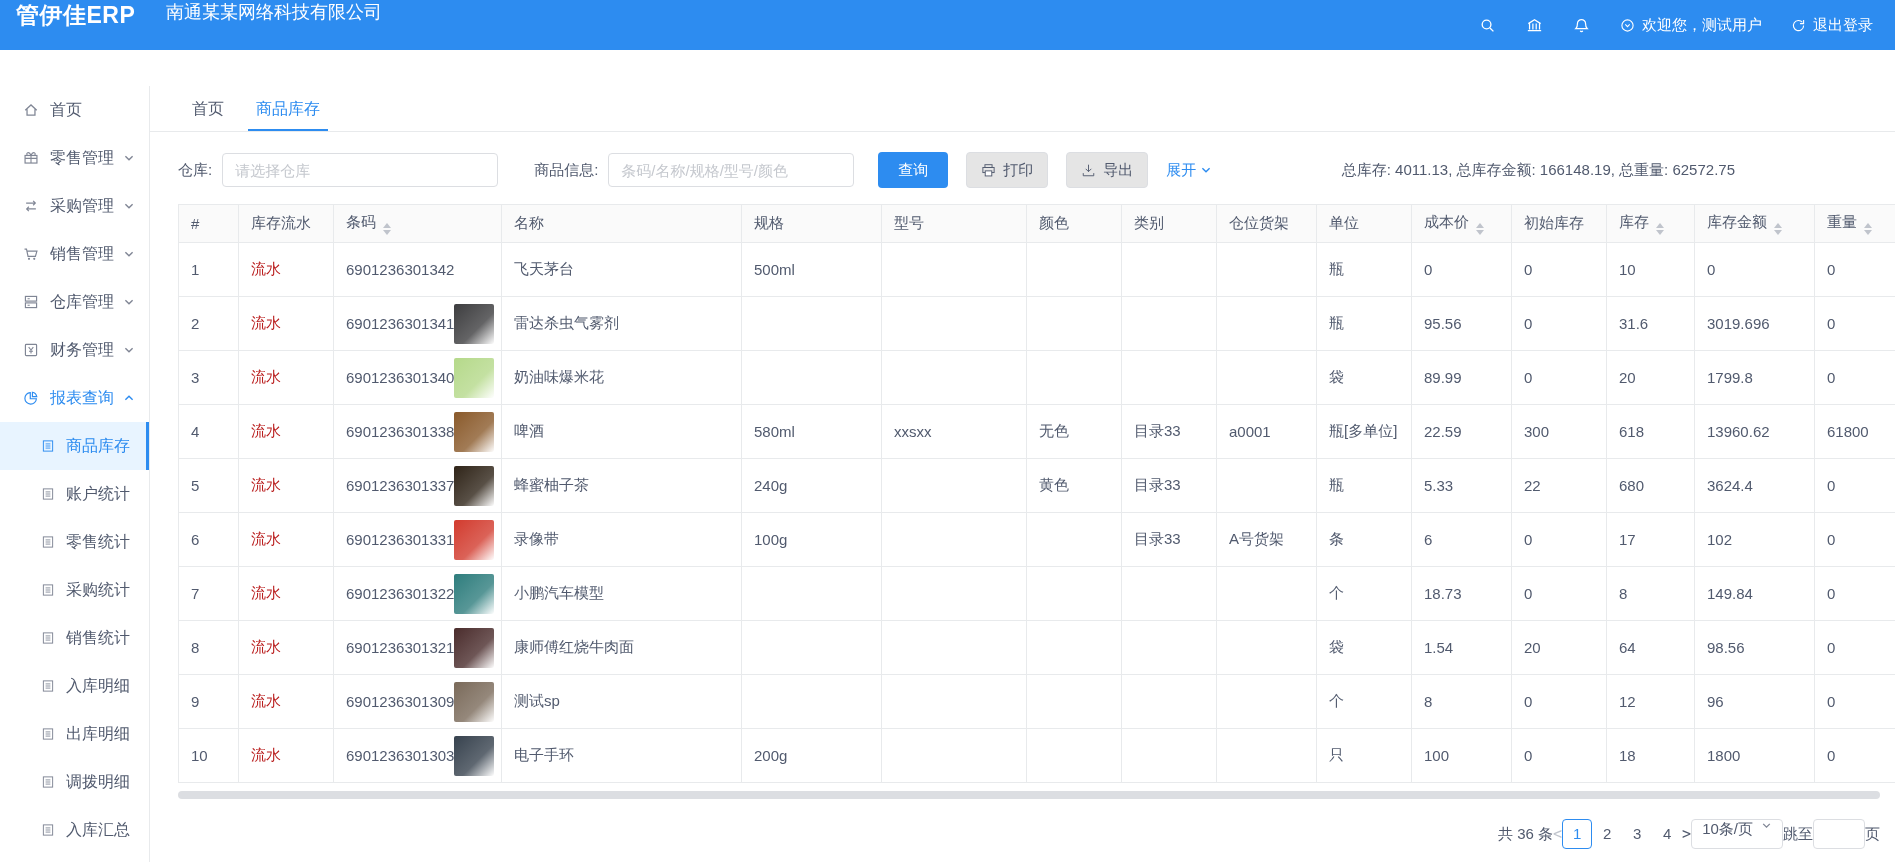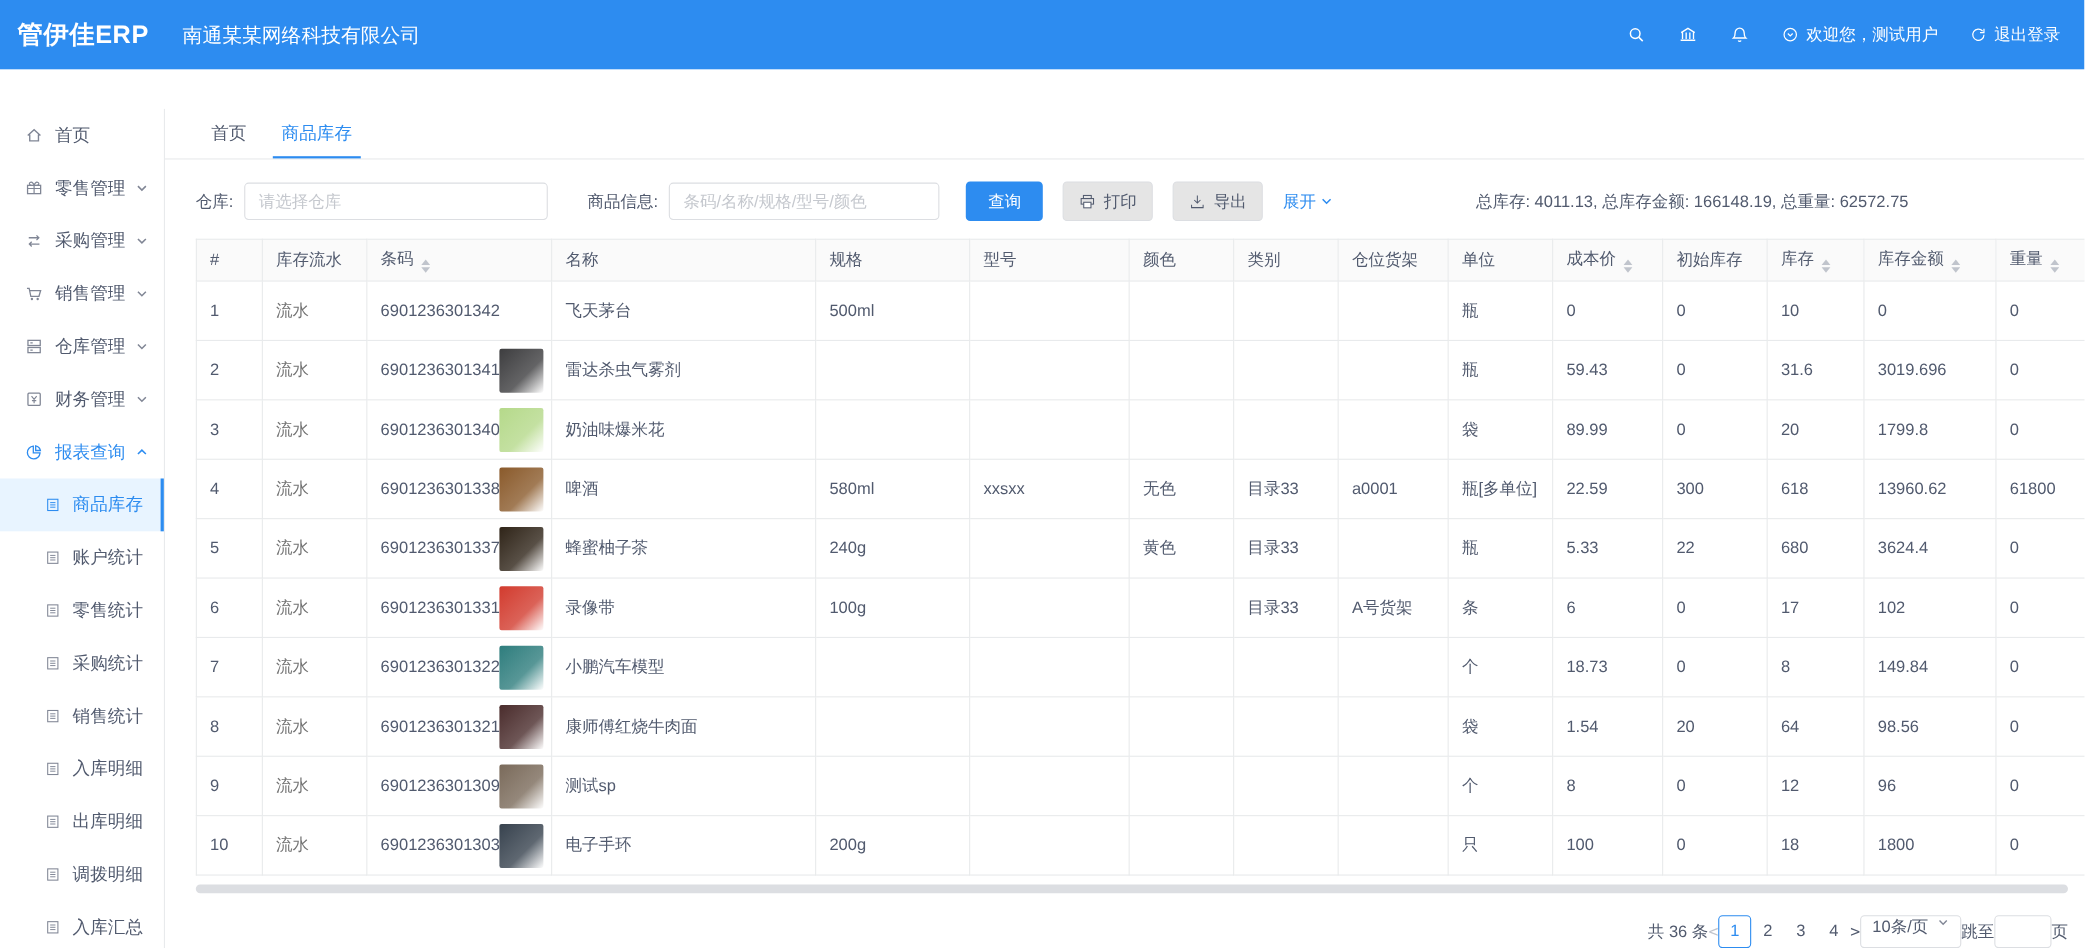--- a/index.html
+++ b/index.html
@@ -3,21 +3,21 @@
 <meta charset="utf-8">
 <style>
   * { box-sizing: border-box; }
   html,body { margin:0; padding:0; }
   body {
     width:1895px; height:862px; overflow:hidden;
     font-family:"Liberation Sans","DejaVu Sans",sans-serif;
     color:#515a6e; background:#fff;
   }
   
-  .topbar { height:63px; background:#2d8cf0; display:flex; align-items:center; color:#fff; }
+  .topbar { height:50px; background:#2d8cf0; display:flex; color:#fff; }
   .logo { width:150px; padding-left:16px; font-size:23px; font-weight:bold; white-space:nowrap; letter-spacing:0.5px; }
   .company { margin-left:16px; font-size:18px; }
   .topbar-right { margin-left:auto; display:flex; align-items:center; gap:28px; padding-right:22px; font-size:15px; }
   .tb-icon { cursor:pointer; display:flex; }
   .tb-icon svg { width:19px; height:19px; display:block; }
   .tb-item { display:flex; align-items:center; gap:6px; cursor:pointer; white-space:nowrap; }
   .tb-item svg { width:17px; height:17px; display:block; }
   
   .layout { display:flex; height:816px;margin-top:36px; }
   .sidebar { width:150px; border-right:1px solid #e8eaec; overflow:hidden; flex:none; background:#fff; }
@@ -54,21 +54,21 @@
   
   .table-wrap { margin-top:16px; }
   table { width:100%; border-collapse:collapse; table-layout:fixed; font-size:15px; }
   th, td { border:1px solid #e8eaec; padding:0 12px; text-align:left; color:#515a6e; overflow:hidden; white-space:nowrap; }
   thead th { background:#fafafa; font-weight:normal; height:38px; }
   tbody td { height:54px; background:#fff; }
   .sort { display:inline-flex; flex-direction:column; margin-left:7px; vertical-align:-1px; gap:2px; }
   .sort i { display:block; width:0; height:0; border-left:4px solid transparent; border-right:4px solid transparent; }
   .sort .up { border-bottom:5px solid #c0c4cc; }
   .sort .down { border-top:5px solid #c0c4cc; }
-  .flow-link { color:#737373; text-decoration:none; cursor:pointer; }
+  .flow-link { color:#b91c1c; text-decoration:none; cursor:pointer; }
   .barcode-inner { display:flex; align-items:center; }
   .thumb { width:40px; height:40px; border-radius:2px; margin-left:auto; flex:none; }
   
   .hscroll { height:8px; background:#dcdee2; border-radius:4px; margin-top:8px; cursor:pointer; }
   .pagination { display:flex; align-items:center; justify-content:flex-end; margin-top:20px; font-size:15px; color:#515a6e; }
   .page-arrow { cursor:pointer; font-family:"DejaVu Sans Mono",monospace; }
   .page-arrow.disabled { color:#c0c4cc; cursor:default; }
   .page-btn { min-width:30px; height:30px; line-height:28px; padding:0 6px; text-align:center; cursor:pointer; border-radius:4px; border:1px solid transparent; }
   .page-btn.active { border-color:#2d8cf0; color:#2d8cf0; }
   .size-select { height:30px; border:1px solid #dcdee2; border-radius:4px; display:inline-flex; align-items:flex-start; padding:0 10px; gap:8px; cursor:pointer; }
@@ -427,21 +427,21 @@
                     <span class="thumb" style="background:linear-gradient(135deg, #3d3d3f, #3d3d3fcc 60%, #ffffff55)"></span>
                   </span>
                 </td>
     <td>雷达杀虫气雾剂</td>
     <td></td>
     <td></td>
     <td></td>
     <td></td>
     <td></td>
     <td>瓶</td>
-    <td>59.43</td>
+    <td>95.56</td>
     <td>0</td>
     <td>31.6</td>
     <td>3019.696</td>
     <td>0</td>
   </tr>
               <tr>
     <td>3</td>
     <td><a class="flow-link">流水</a></td>
     <td>
                   <span class="barcode-inner">

